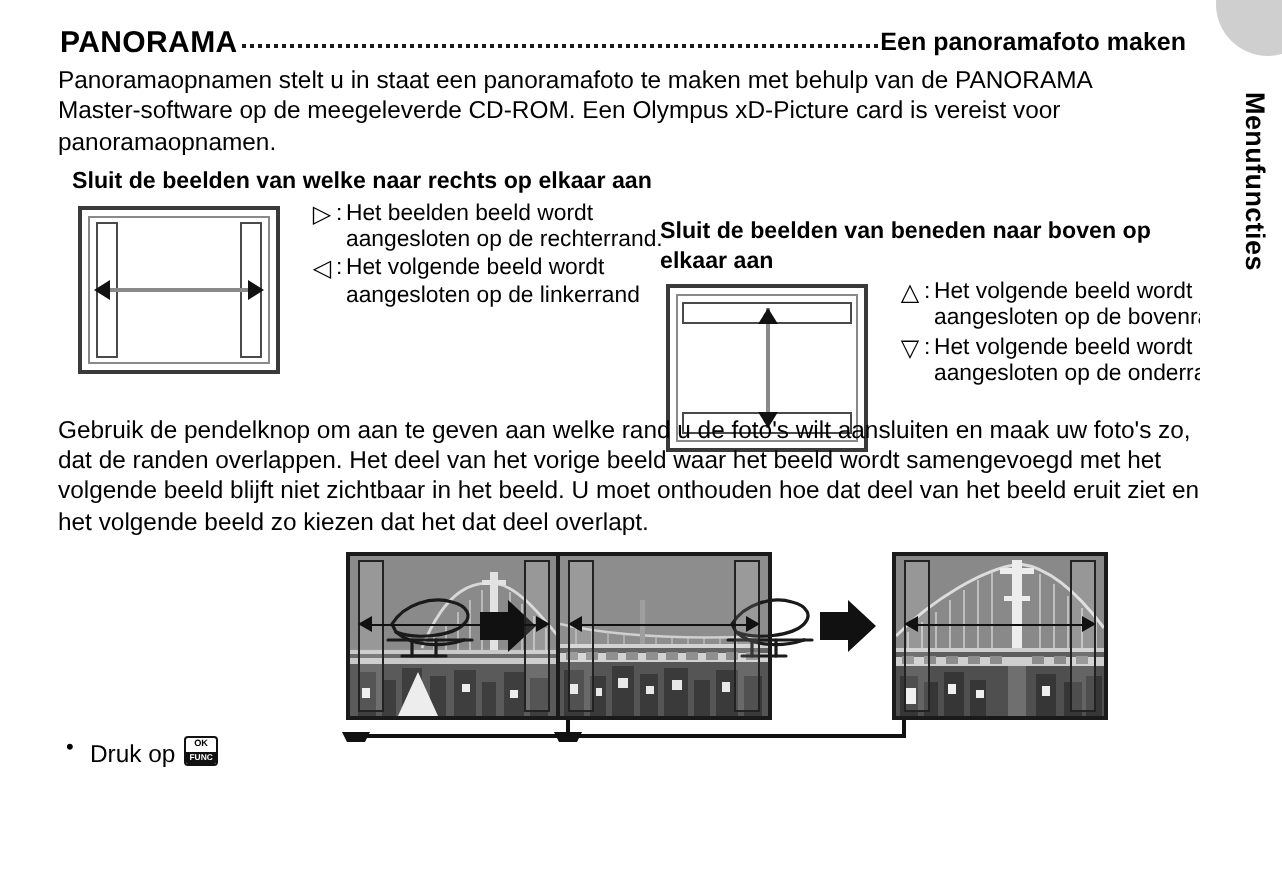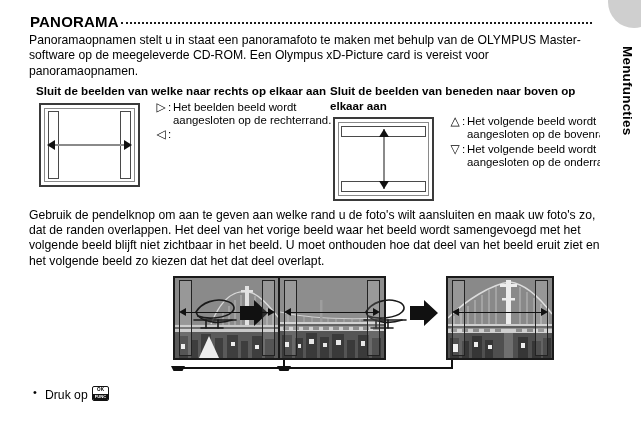--- a/index.html
+++ b/index.html
@@ -60,21 +60,21 @@
     position:absolute; left:29px; top:33px; width:555px;
     font-size:12.2px; line-height:15.4px;
   }
 
   
   .col {
     position:absolute; top:84px;
     font-size:11.6px;
   }
   .col-left { left:36px; width:300px; }
-  .col-right { left:330px; width:280px; }
+  .col-right { left:330px; width:280px;margin-top:25px; }
   .col-title { font-weight:bold; font-size:11.6px; line-height:14.5px; }
 
   .diagram-row { position:relative; margin-top:4px; height:96px; }
 
   
   .diag {
     position:absolute; left:3px; top:0;
     width:101px; height:84px;
     border:2px solid #3a3a3a;
     background:#ffffff;
@@ -156,21 +156,21 @@
   .pah.lp { border-top:4px solid transparent; border-bottom:4px solid transparent; border-right:7px solid #111; left:4px; top:42%; margin-top:-4px; }
 
   .gesture { position:absolute; top:14px; width:80px; height:46px; }
   .gesture.g1 { left:192px; }
   .gesture.g2 { left:362px; }
 
   .connector { position:absolute; left:0; top:0; width:641px; height:95px; pointer-events:none; }
 
   
   .bullets {
-    position:absolute; left:31px; top:386px; width:580px;
+    position:absolute; left:31px; top:368px; width:580px;
     font-size:12.2px; line-height:15.4px;
   }
   .bullet { position:relative; padding-left:14px; margin-bottom:1px; }
   .bullet::before {
     content:"\2022"; position:absolute; left:2px; top:-1px; font-size:11px;
   }
   .okfunc {
     display:inline-block; width:15px; height:13px;
     border:1.2px solid #111; border-radius:2px;
     vertical-align:-2px; margin:0 1px;
@@ -184,23 +184,24 @@
   }
 </style>
 </head>
 <body>
 
 <div class="page">
 
   <div class="header">
     <span class="header-left">PANORAMA</span>
     <span class="dots"></span>
-  </div>
-
-  <div class="intro">Panoramaopnamen stelt u in staat een panoramafoto te maken met behulp van de OLYMPUS Master-software op de meegeleverde CD-ROM. Een Olympus xD-Picture card is vereist voor panoramaopnamen.</div>
+    <span class="header-right">Een panoramafoto maken</span>
+  </div>
+
+  <div class="intro">Panoramaopnamen stelt u in staat een panoramafoto te maken met behulp van de PANORAMA Master-software op de meegeleverde CD-ROM. Een Olympus xD-Picture card is vereist voor panoramaopnamen.</div>
 
   <div class="col col-left">
     <div class="col-title">Sluit de beelden van welke naar rechts op elkaar aan</div>
     <div class="diagram-row">
       <div class="diag">
         <div class="diag-inner"></div>
         <div class="vbar left"></div>
         <div class="vbar right"></div>
         <div class="harrow"></div>
         <div class="ah leftp"></div>
@@ -208,20 +209,21 @@
       </div>
       <div class="legend">
         <div class="legend-item">
           <span class="legend-glyph">▷</span>
           <span class="legend-colon">:</span>
           <span class="legend-text">Het beelden beeld wordt aangesloten op de rechterrand.</span>
         </div>
         <div class="legend-item">
           <span class="legend-glyph">◁</span>
           <span class="legend-colon">:</span>
+          <span class="legend-text">Het volgende beeld wordt aangesloten op de linkerrand</span>
         </div>
       </div>
     </div>
   </div>
 
   <div class="col col-right">
     <div class="col-title">Sluit de beelden van beneden naar boven op elkaar aan</div>
     <div class="diagram-row">
       <div class="diag">
         <div class="diag-inner"></div>

